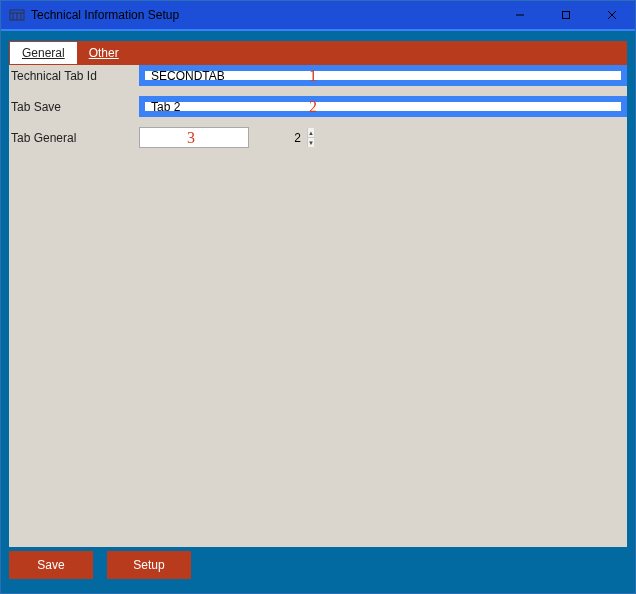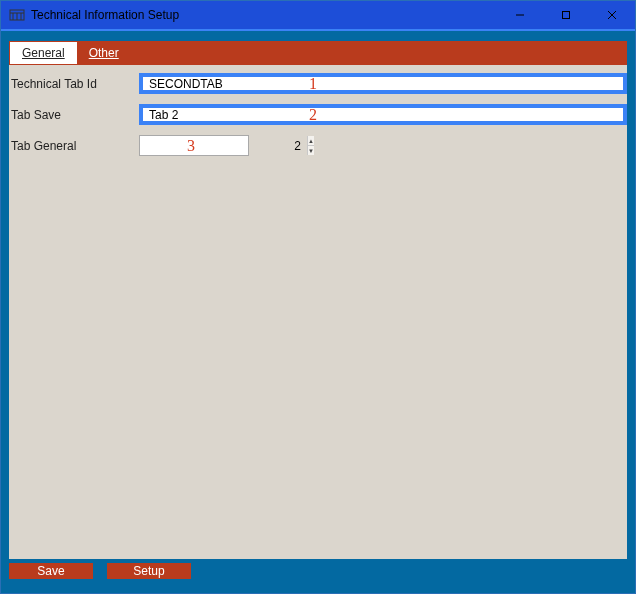--- a/index.html
+++ b/index.html
@@ -84,21 +84,21 @@
   }
   .tab.active {
     background: #fff;
     color: #242424;
     text-decoration: underline;
   }
 
   .panel {
     flex: 1;
     background: #dbd6cd;
-    padding-top: 8px;
+    padding-top: 0;
     position: relative;
   }
 
   .field-row {
     display: flex;
     align-items: center;
     margin-bottom: 10px;
     position: relative;
   }
   .field-label {
@@ -110,21 +110,21 @@
   .section-header {
     color: #b93b1d;
     font-weight: bold;
     font-size: 12px;
     margin: 6px 0 10px 2px;
   }
   .text-input {
     flex: 1;
     height: 21px;
     background: #fff;
-    border: 4px solid #3b82f6;
+    border: 6px solid #3b82f6;
     padding: 0 6px;
     font-size: 12px;
     font-family: inherit;
     outline: none;
   }
   .spin-wrap {
     display: flex;
     width: 110px;
     height: 21px;
     border: 1px solid #a9a9a9;
@@ -166,21 +166,21 @@
     pointer-events: none;
   }
 
   .button-row {
     display: flex;
     gap: 14px;
     padding: 4px 0 6px 0;
   }
   .btn {
     width: 84px;
-    height: 16px;
+    height: 28px;
     background: #b93b1d;
     color: #fff;
     border: none;
     font-size: 12px;
     font-family: inherit;
     cursor: default;
     display: flex;
     align-items: center;
     justify-content: center;
   }

